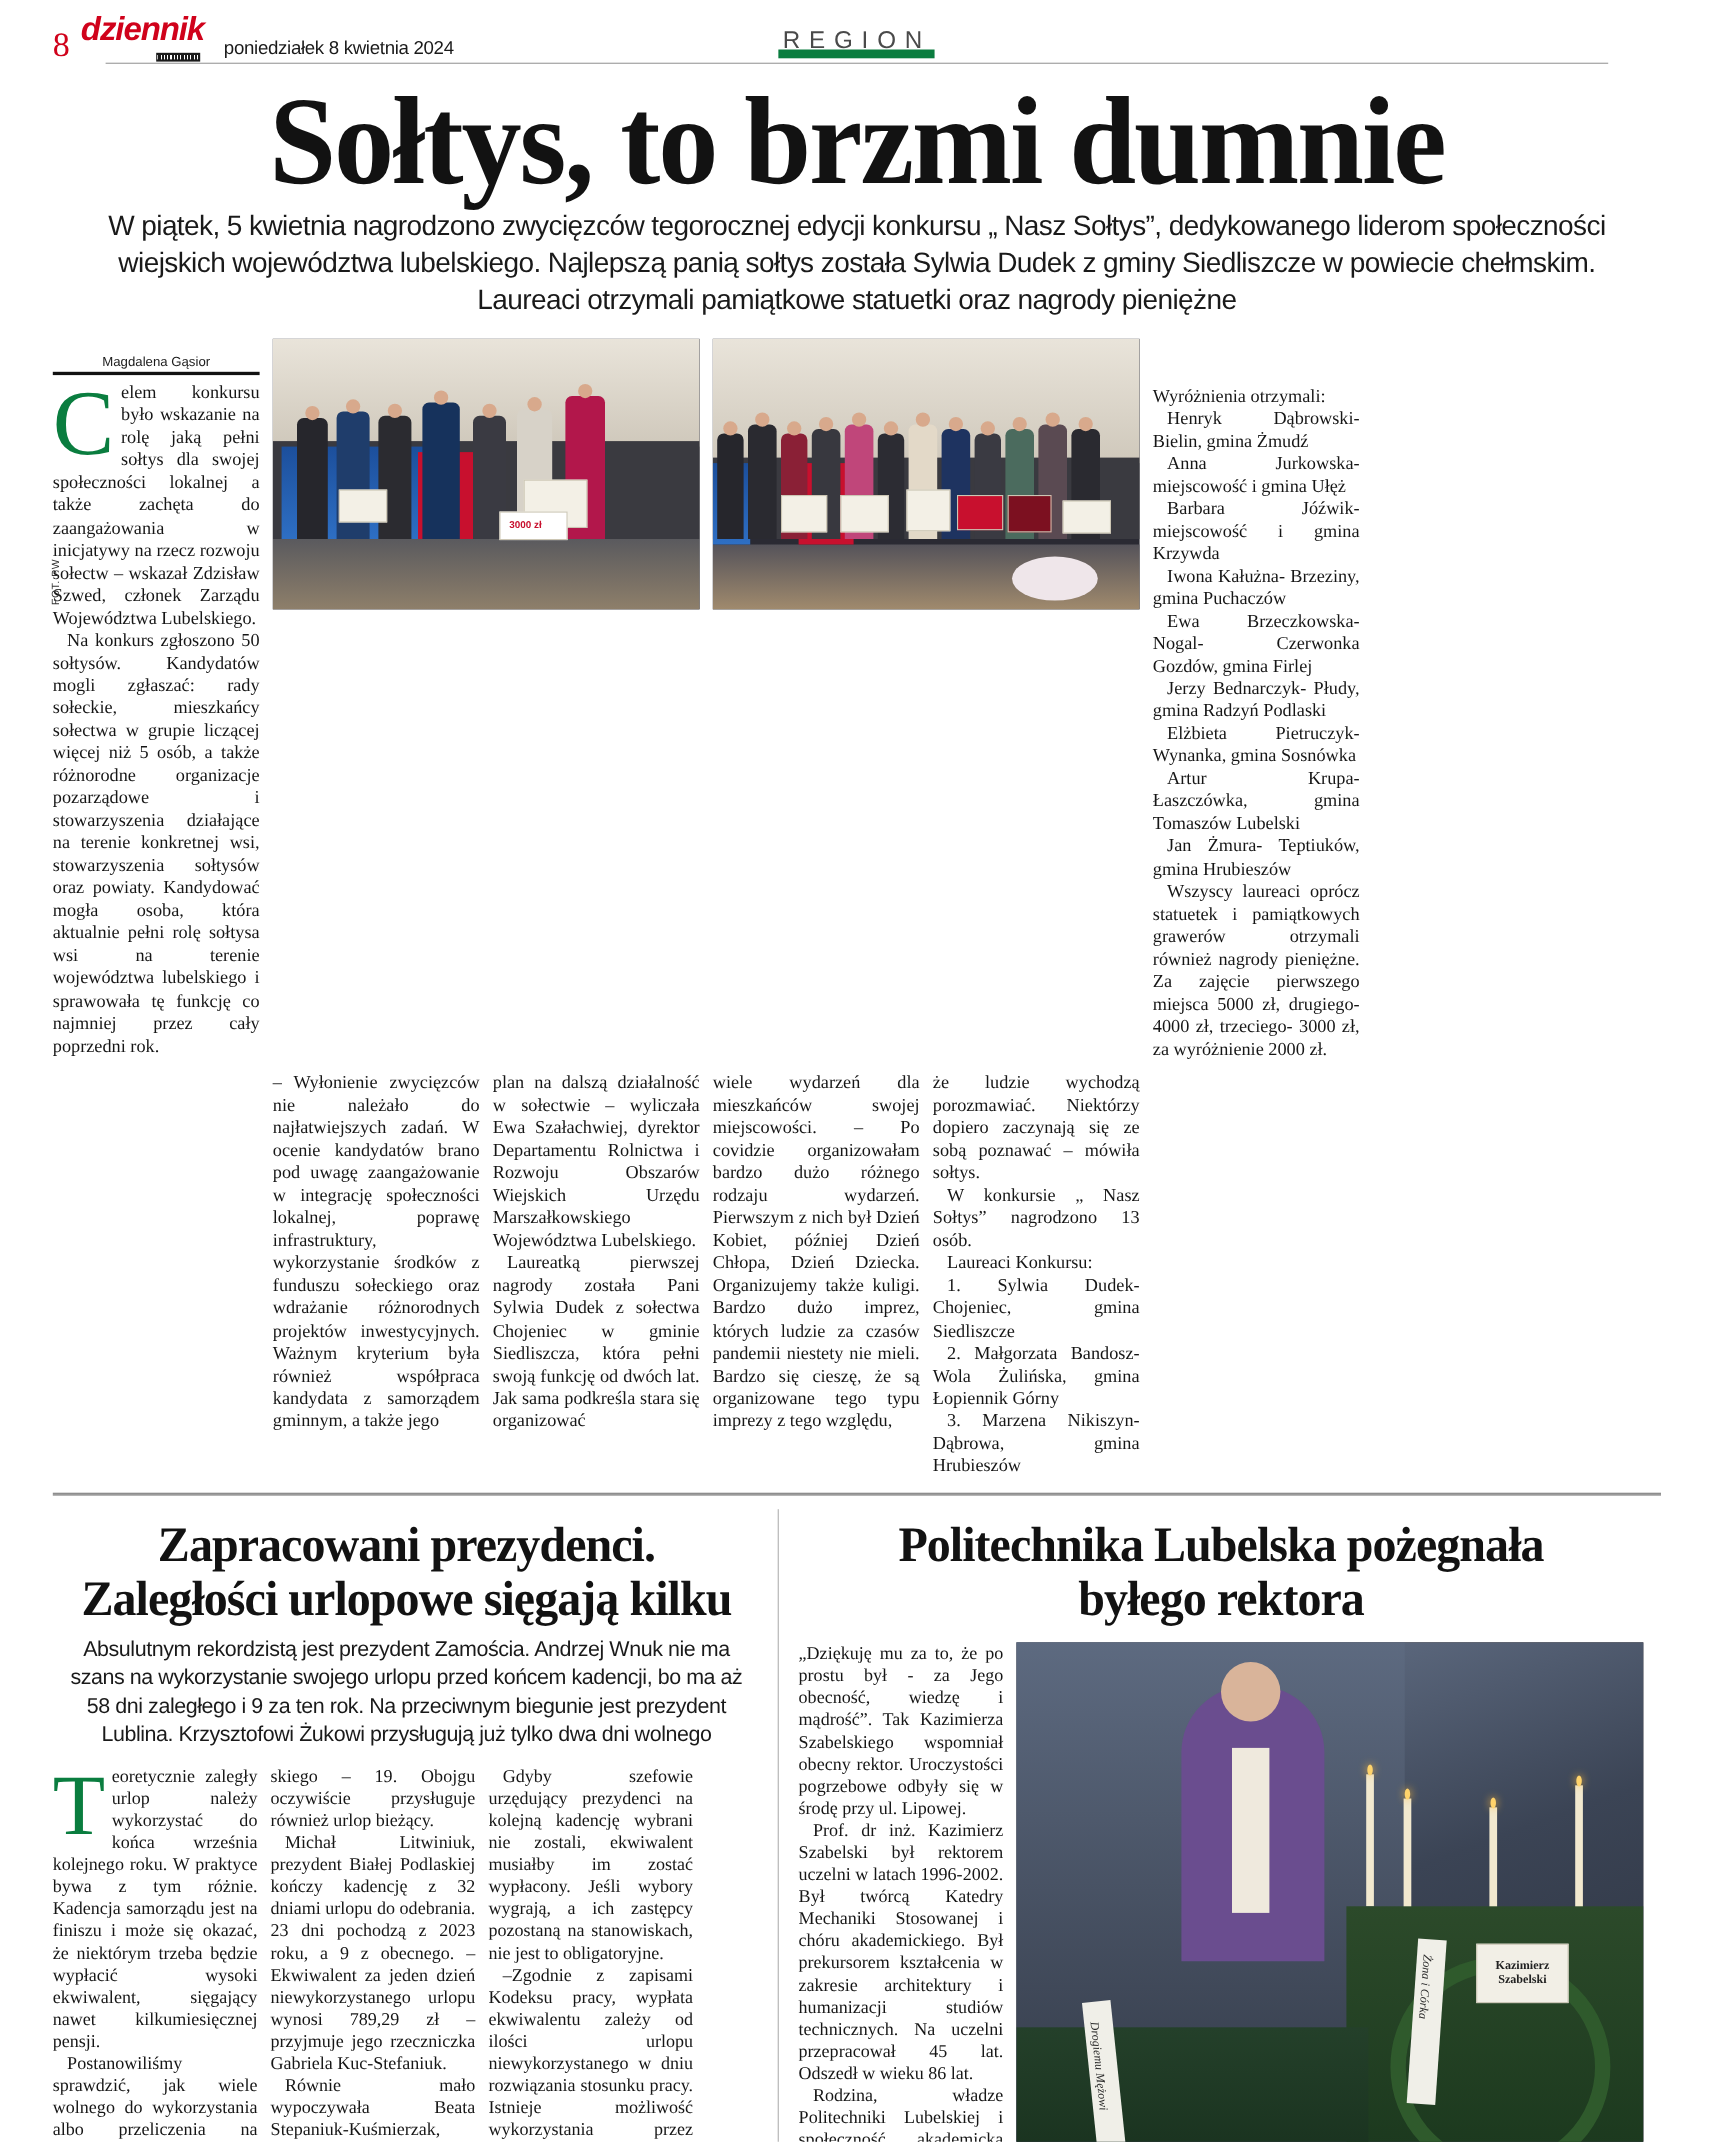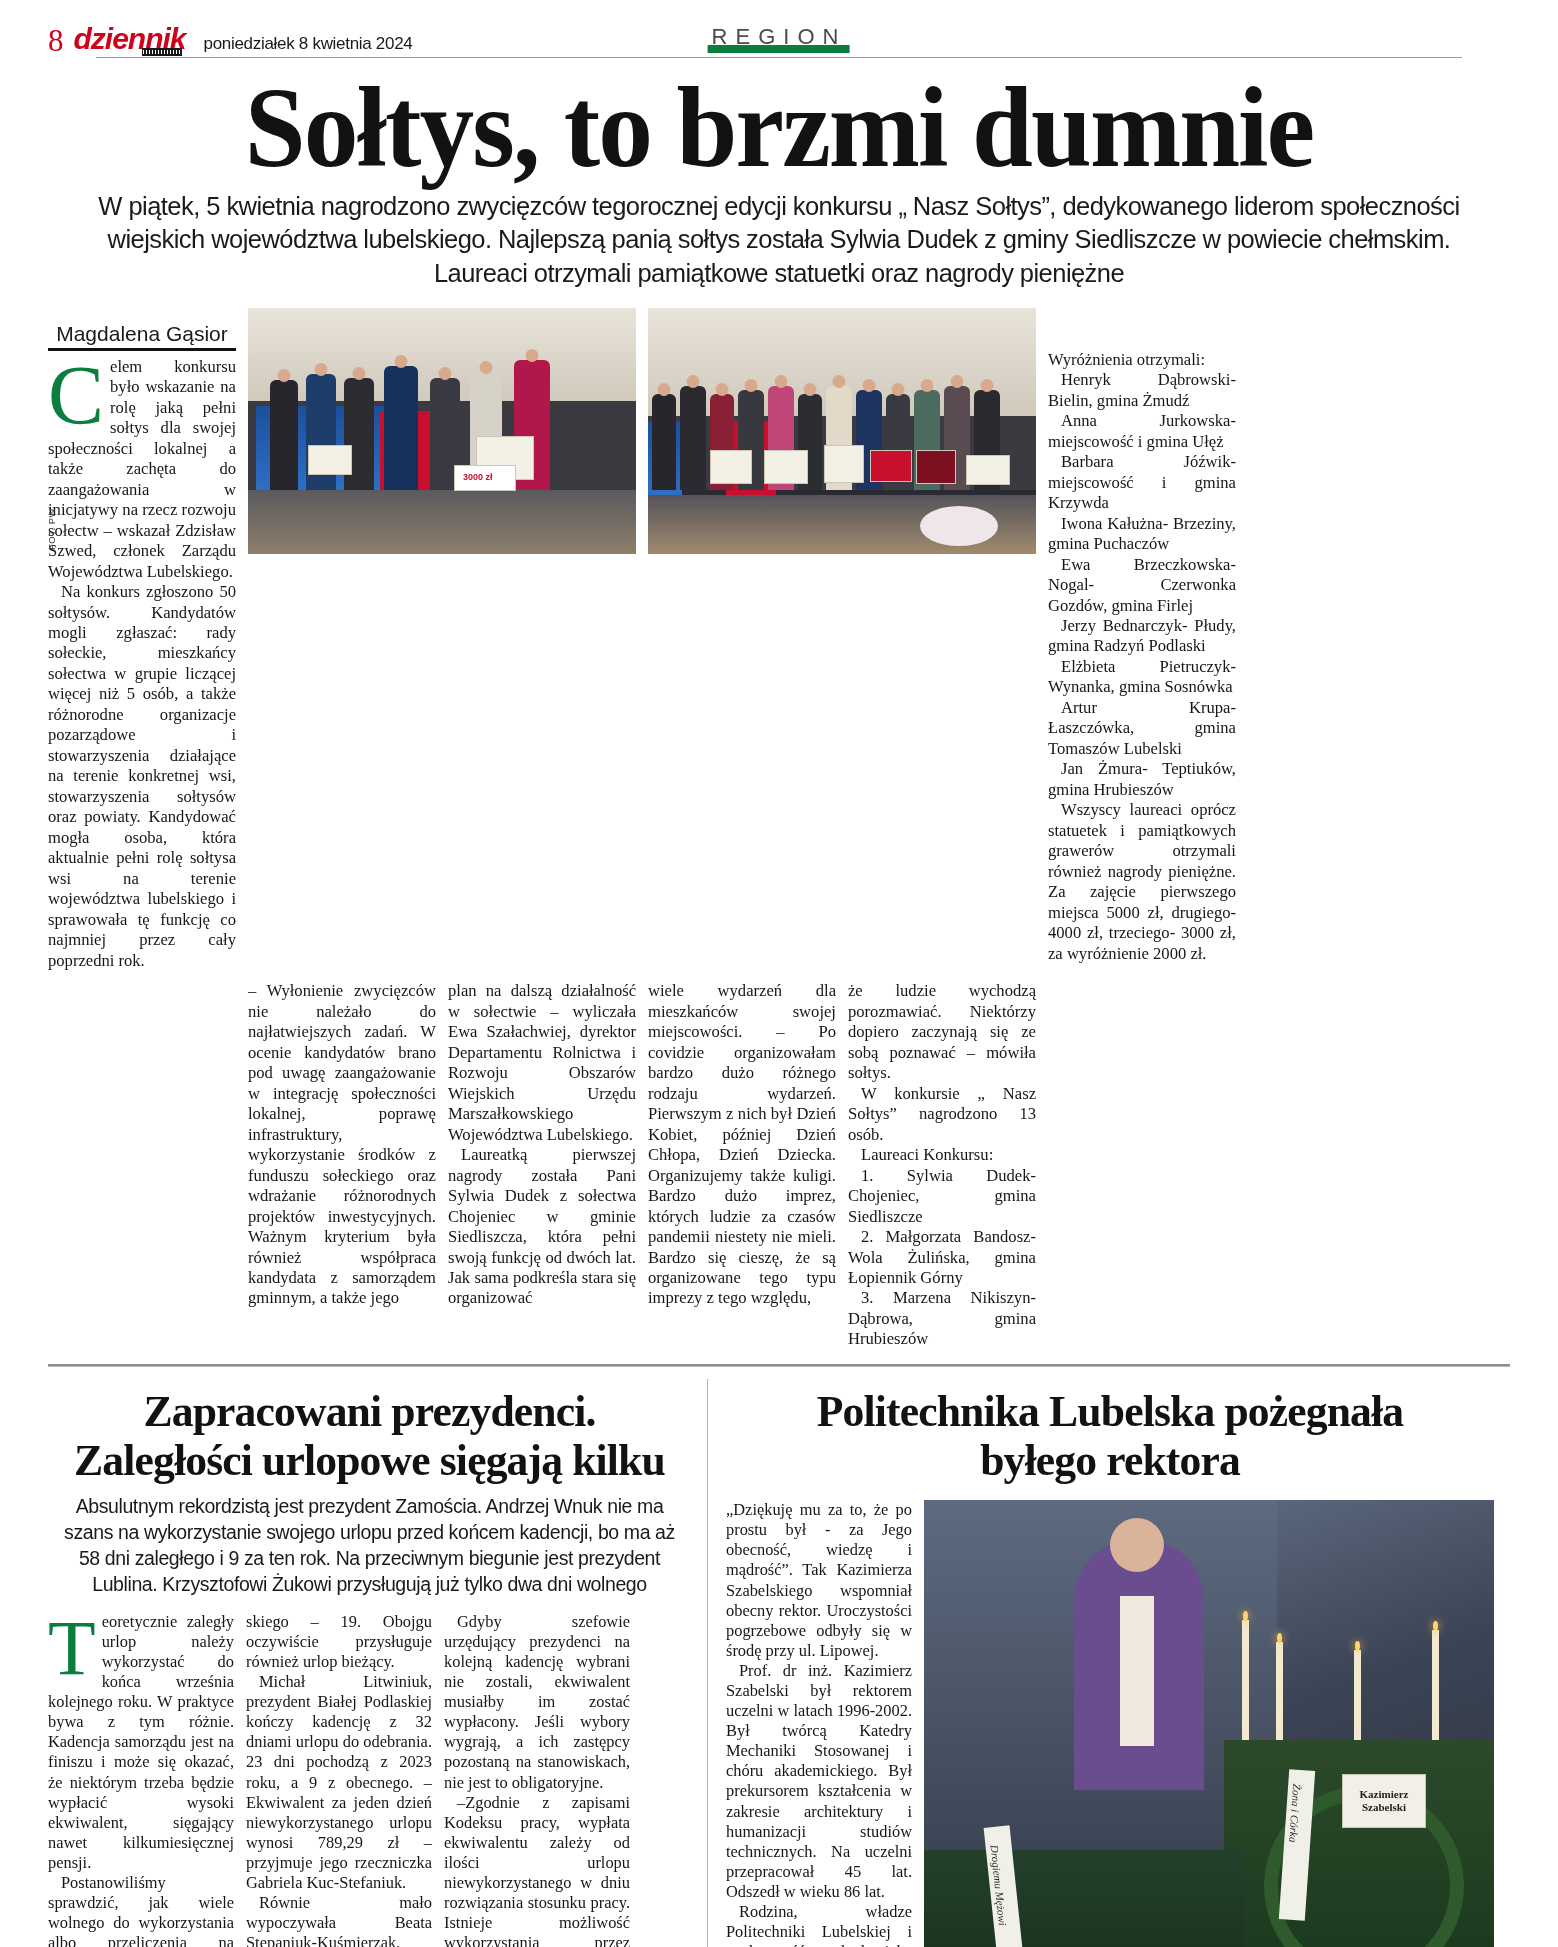--- a/index.html
+++ b/index.html
@@ -10,21 +10,21 @@
     font-family:"Liberation Serif", serif;
     color:#1a1a1a;
     position:relative;
     overflow:hidden;
   }
   .page { position:relative; width:1558px; height:1947px; padding:0 48px; }
 
   
   .masthead { display:flex; align-items:flex-end; gap:10px; padding-top:58px; position:relative; height:52px; }
   .folio { font-family:"Liberation Serif", serif; font-size:31px; color:#d0021b; line-height:1; padding-bottom:2px;}
-  .logo-wrap { position:relative; line-height:1; padding-bottom:4px;}
+  .logo-wrap { position:relative; line-height:1; padding-bottom:16px;}
   .logo { font-family:"Liberation Sans", sans-serif; font-weight:bold; font-size:30px; color:#d0021b; letter-spacing:-1px; font-style:italic; }
   .logo-bar { position:absolute; right:4px; bottom:2px; width:40px; height:8px; background:#1a1a1a; }
   .logo-bar::after{content:""; position:absolute; inset:2px 1px; background:repeating-linear-gradient(90deg,#fff 0 1px,transparent 1px 3px);}
   .issue-date { font-family:"Liberation Sans", sans-serif; font-size:17px; color:#1a1a1a; padding-bottom:4px; margin-left:8px; letter-spacing:-.3px;}
   .rule-row { position:absolute; left:48px; right:48px; bottom:0; height:1px; background:#9a9a9a; }
   .section-tag { position:absolute; left:50%; transform:translateX(-50%); bottom:8px; font-family:"Liberation Sans", sans-serif;
      font-size:22px; letter-spacing:8px; color:#4a4a4a; background:#fff; padding:0 4px; }
   .section-underline { position:absolute; left:50%; transform:translateX(-50%); bottom:-3px; width:142px; height:8px; background:#0a7d3f; }
 
   
@@ -37,21 +37,21 @@
     color:#1a1a1a; letter-spacing:-.55px; margin:4px 40px 0; font-weight:400; }
 
   
   .top-area { position:relative; margin-top:18px; }
   .top-row { display:flex; gap:12px; align-items:flex-start; }
   .col { width:188px; }
   .photo { position:relative; overflow:hidden; background:#2a2a33; }
   .credit { position:absolute; font-family:"Liberation Sans", sans-serif; font-size:9.5px; letter-spacing:.5px; color:#333; }
   .credit.vert { writing-mode:vertical-rl; transform:rotate(180deg); }
 
-  .byline { font-family:"Liberation Sans", sans-serif; font-size:21px; text-align:center;
+  .byline { font-family:"Liberation Sans", sans-serif; font-size:12px; text-align:center;
      border-bottom:3px solid #111; padding-bottom:2px; margin-bottom:6px; }
 
   .bodytxt { font-family:"Liberation Serif", serif; font-size:16.6px; line-height:1.235;
       text-align:justify; text-justify:inter-word; hyphens:auto; color:#161616; }
   .bodytxt p { margin:0; text-indent:13px; }
   .bodytxt p.first { text-indent:0; }
   .dropcap { float:left; font-family:"Liberation Serif", serif; font-size:84px; line-height:.78;
       color:#0a7d3f; font-weight:normal; padding:4px 6px 0 0; margin-top:2px; }
 
   

